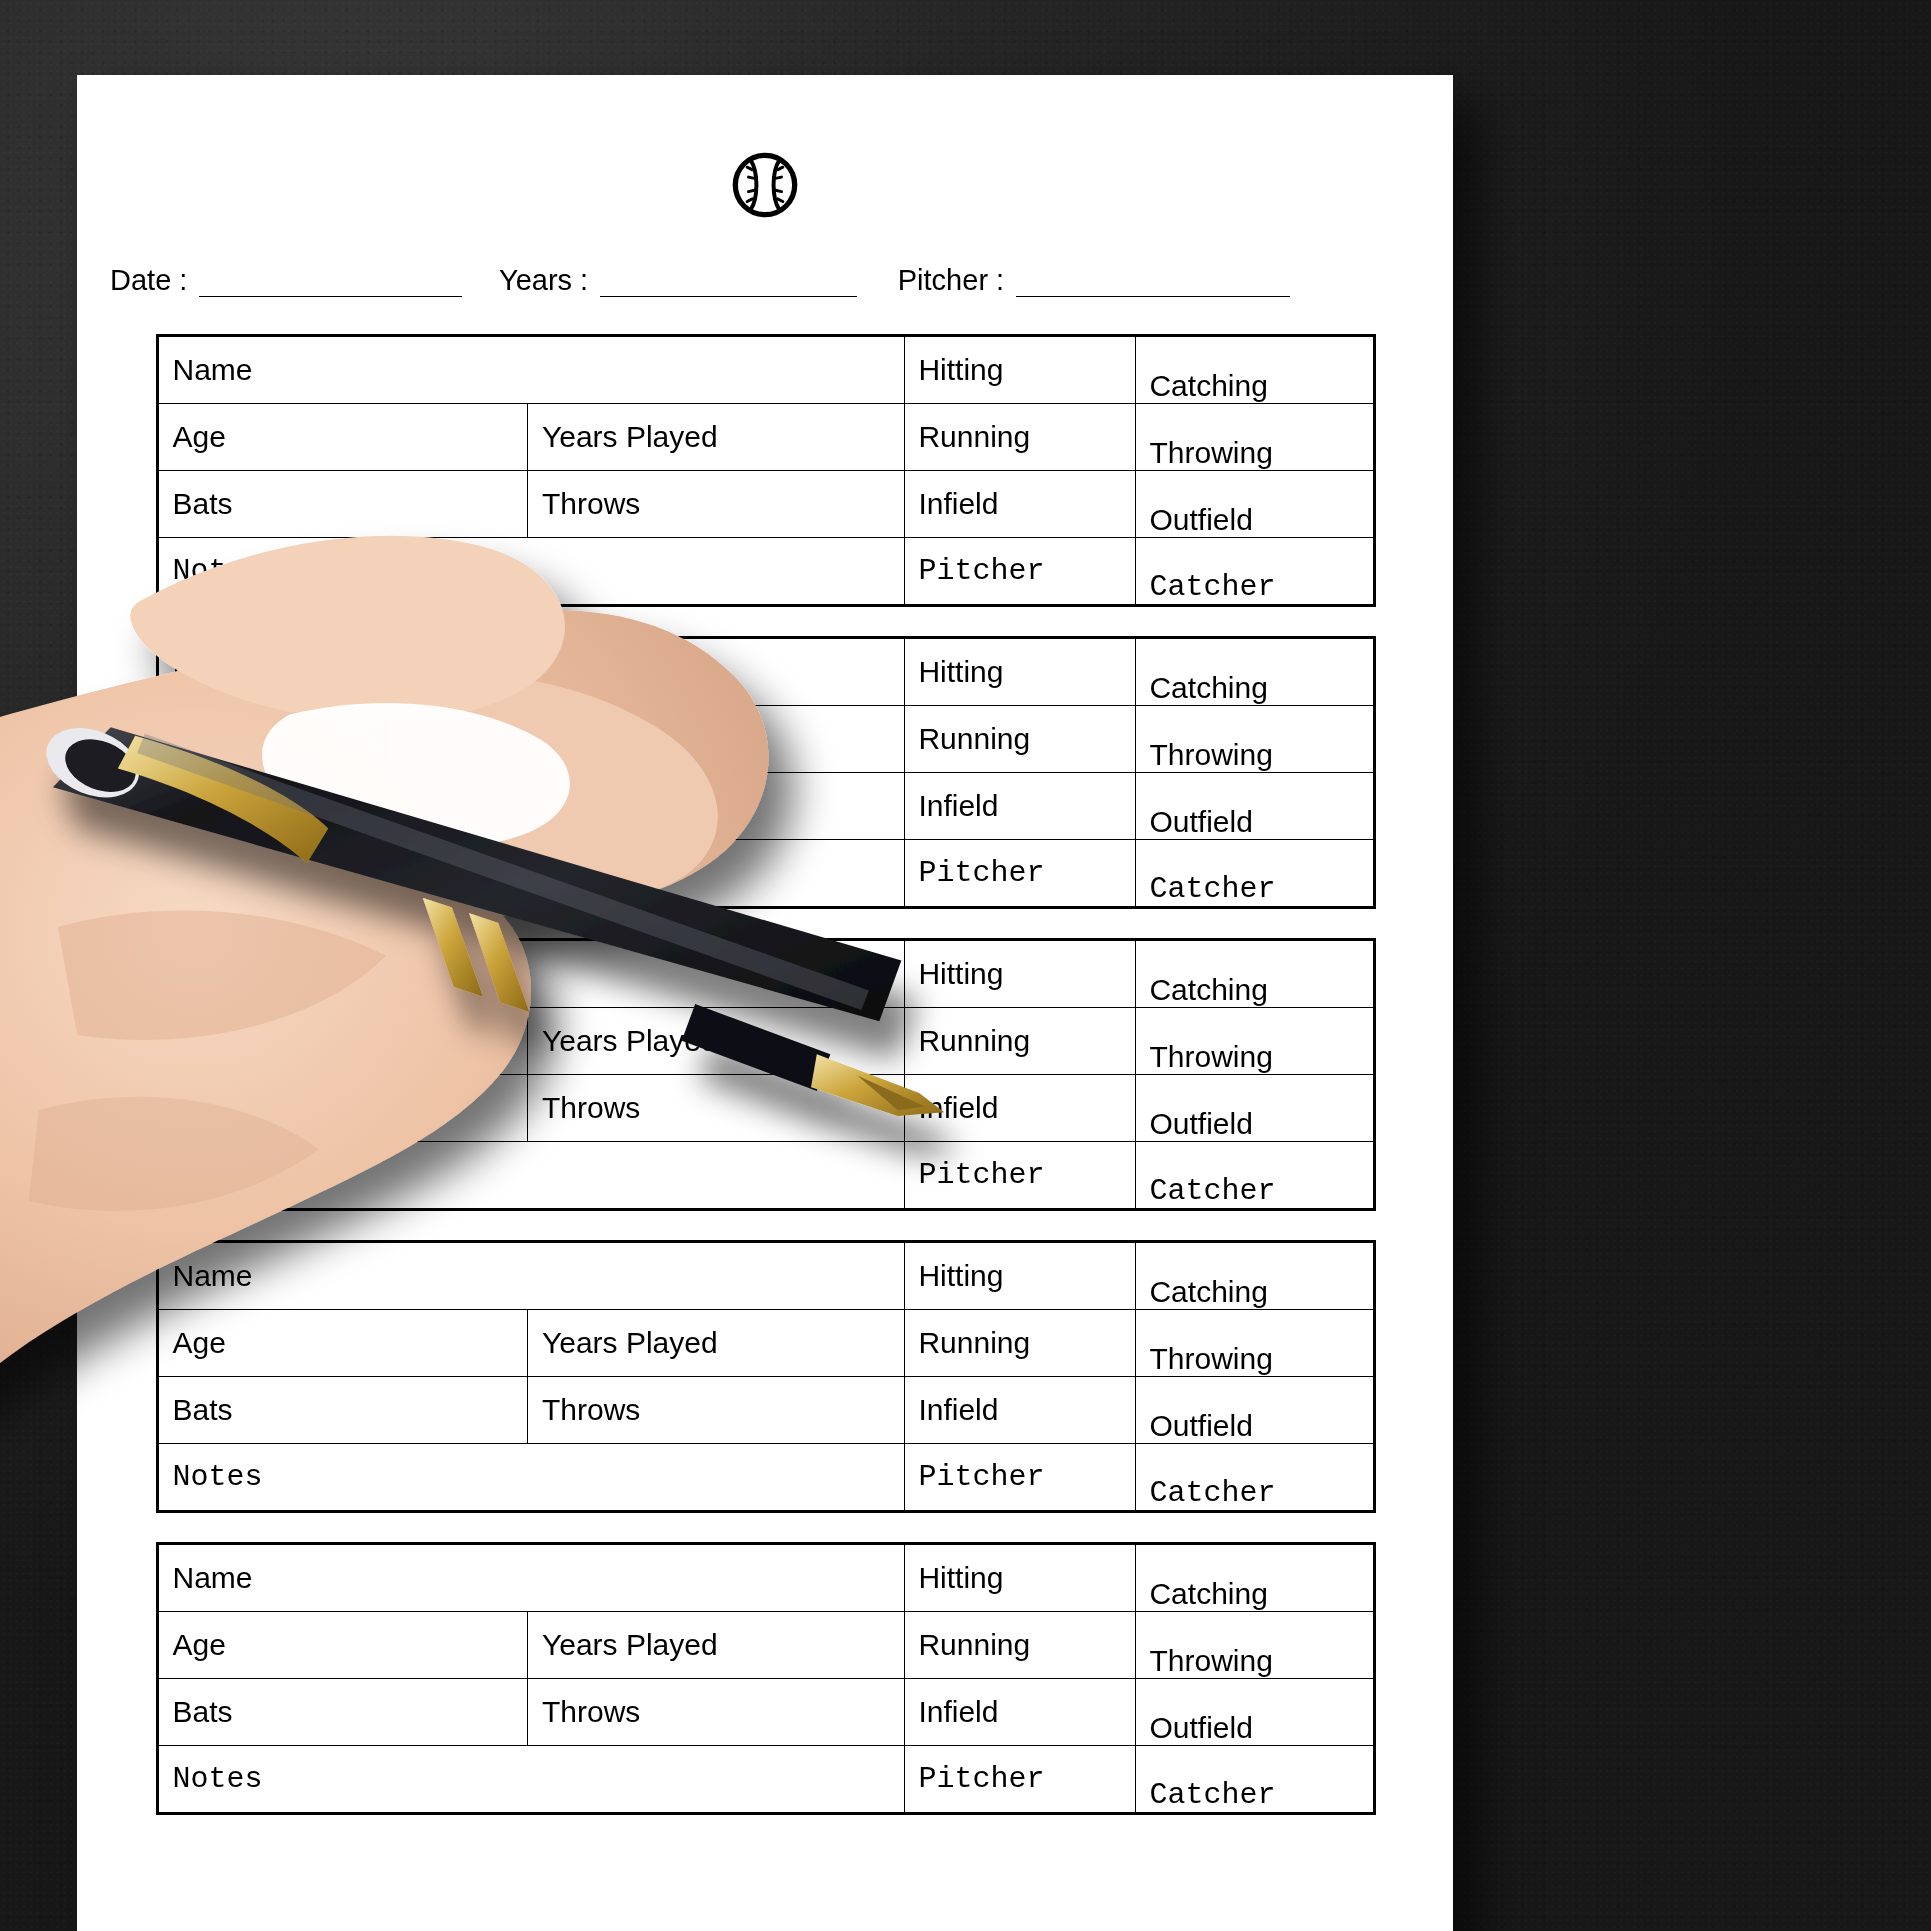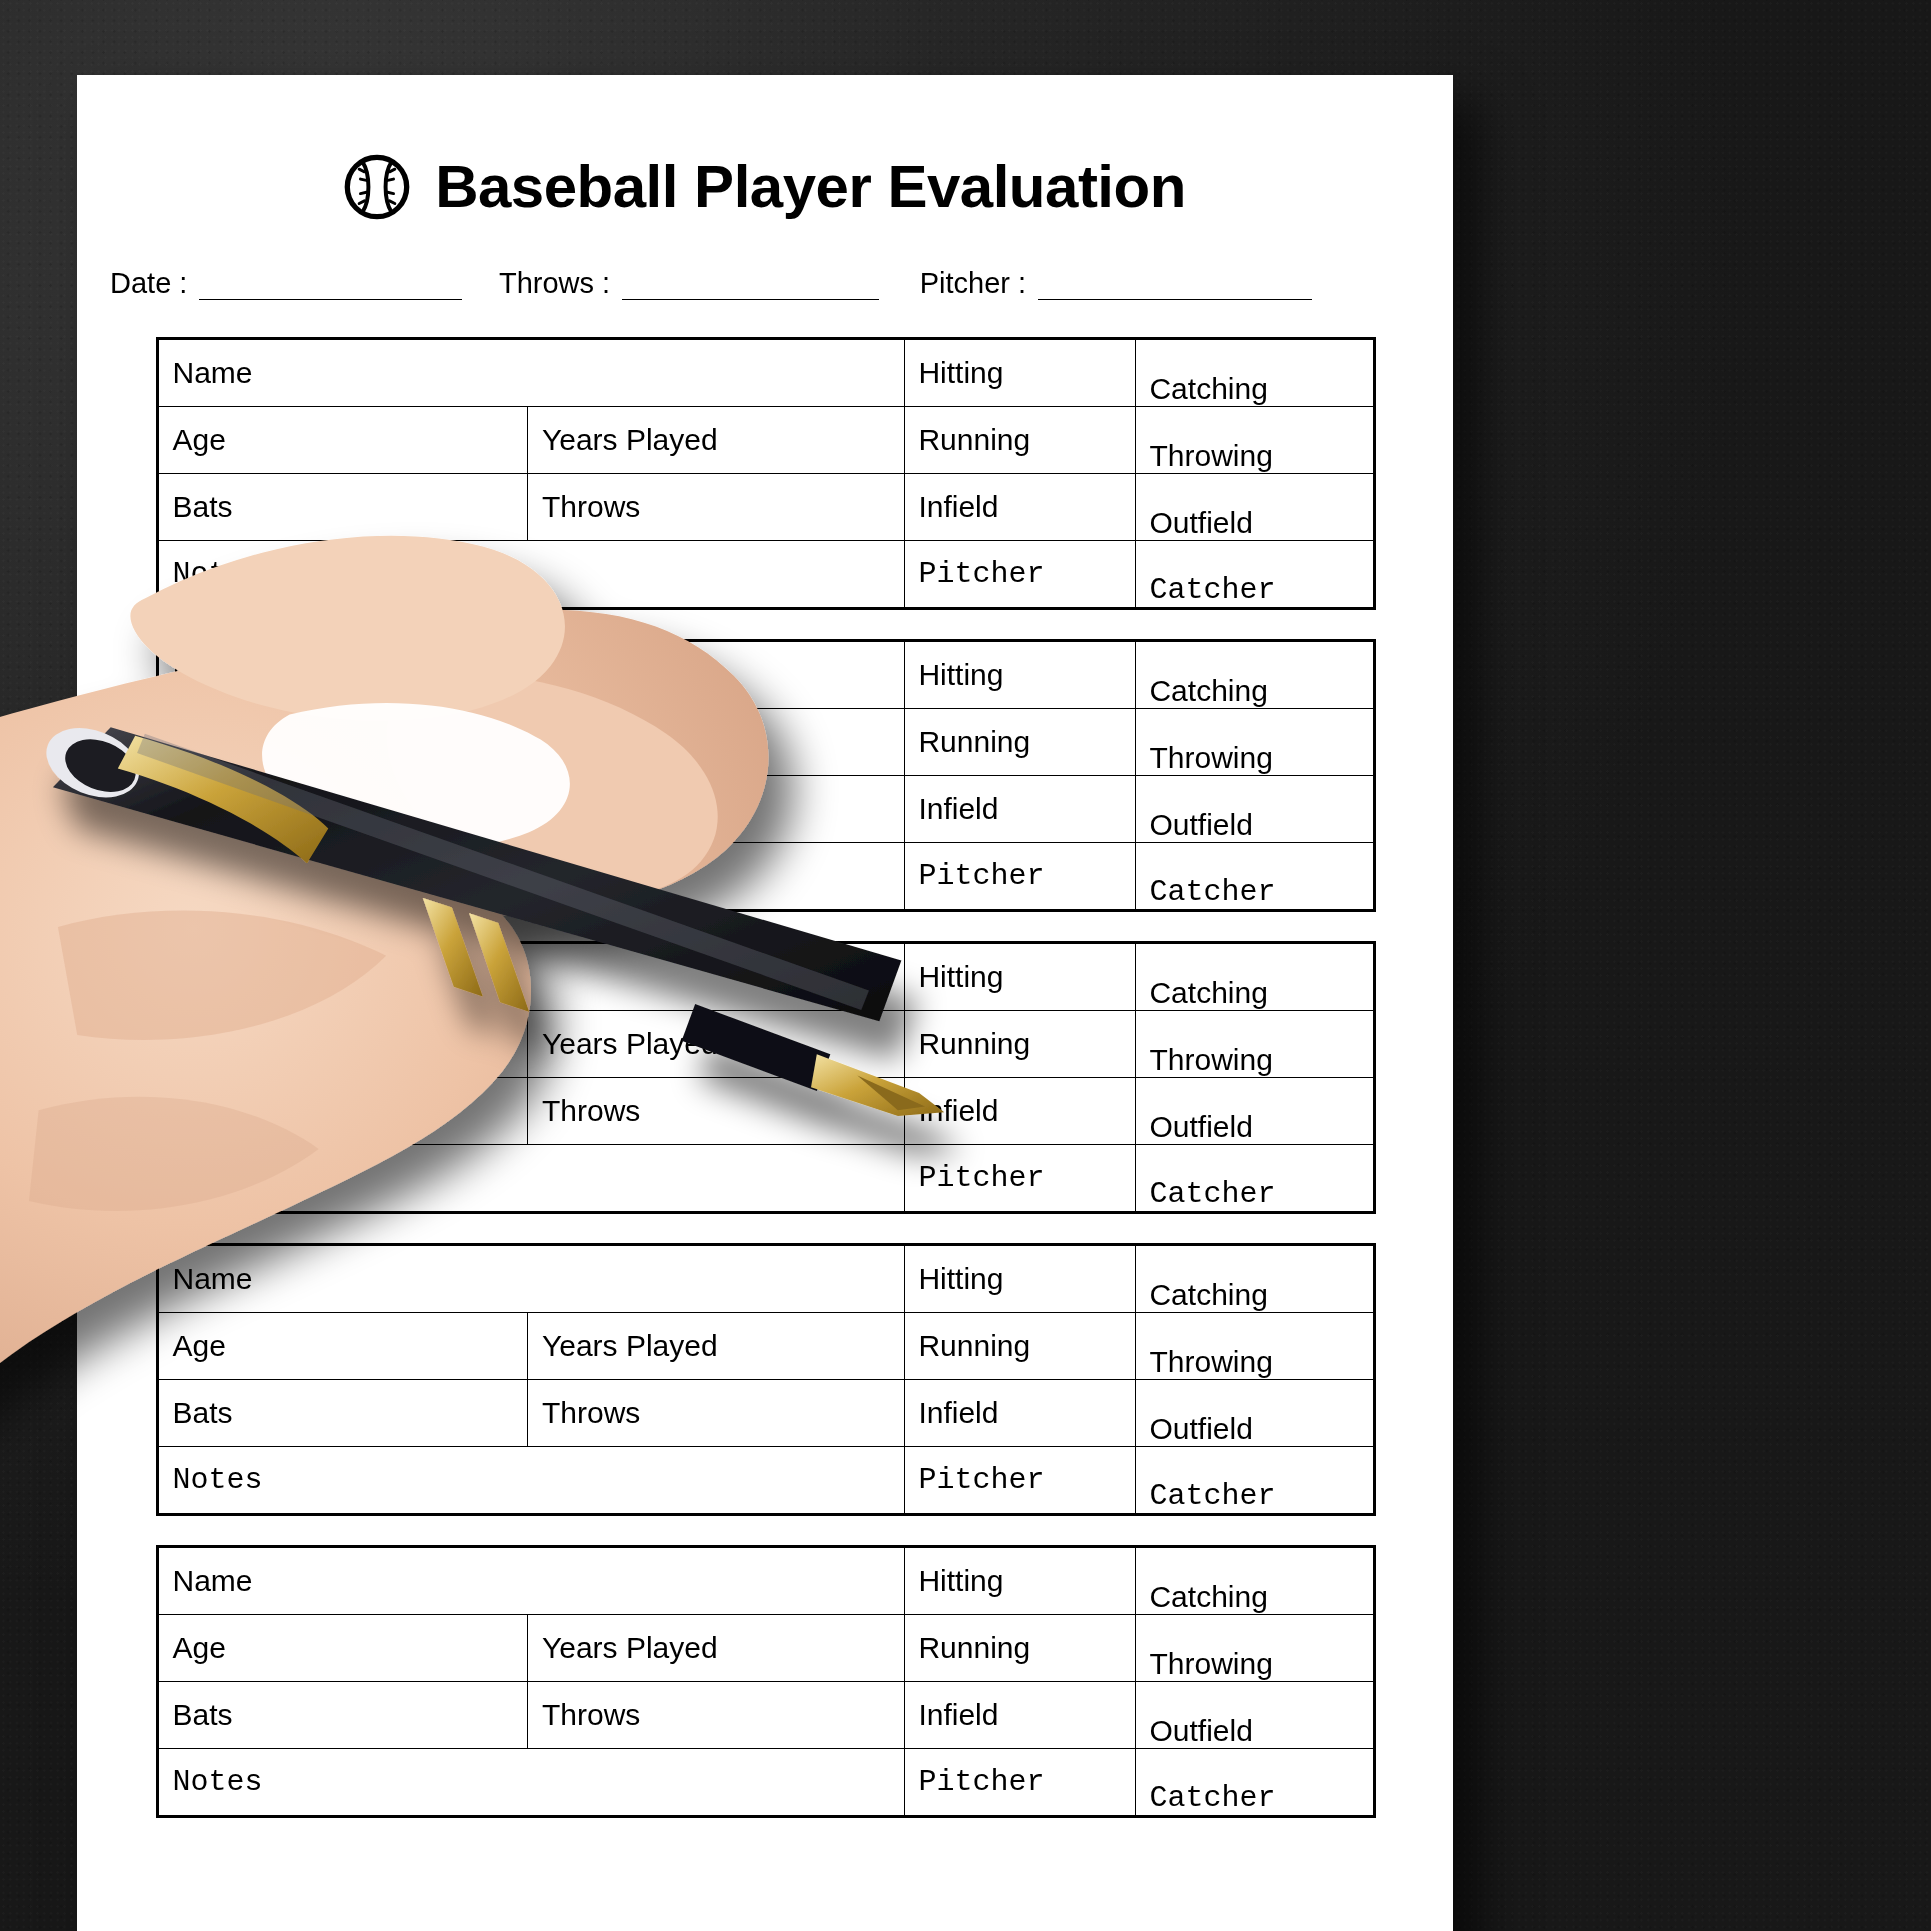--- a/index.html
+++ b/index.html
@@ -147,31 +147,30 @@
             <line x1="34" y1="40" x2="25" y2="38"></line>
             <line x1="34" y1="58" x2="25" y2="60"></line>
             <line x1="31" y1="71" x2="23" y2="75"></line>
             <line x1="69" y1="27" x2="77" y2="23"></line>
             <line x1="66" y1="40" x2="75" y2="38"></line>
             <line x1="66" y1="58" x2="75" y2="60"></line>
             <line x1="69" y1="71" x2="77" y2="75"></line>
           </g>
         </svg>
       </span>
-      <span class="doc-title">Baseball Player Evaluation</span>
     </div>
 
     <div class="meta-row">
       <span class="meta-field">
         <span class="meta-label">Date :</span>
         <span class="meta-line ml-date"></span>
       </span>
       <span class="gap-a"></span>
       <span class="meta-field">
-        <span class="meta-label">Throws :</span>
+        <span class="meta-label">Years :</span>
         <span class="meta-line ml-coach"></span>
       </span>
       <span class="gap-b"></span>
       <span class="meta-field">
         <span class="meta-label">Pitcher :</span>
         <span class="meta-line ml-division"></span>
       </span>
     </div>
 
 

